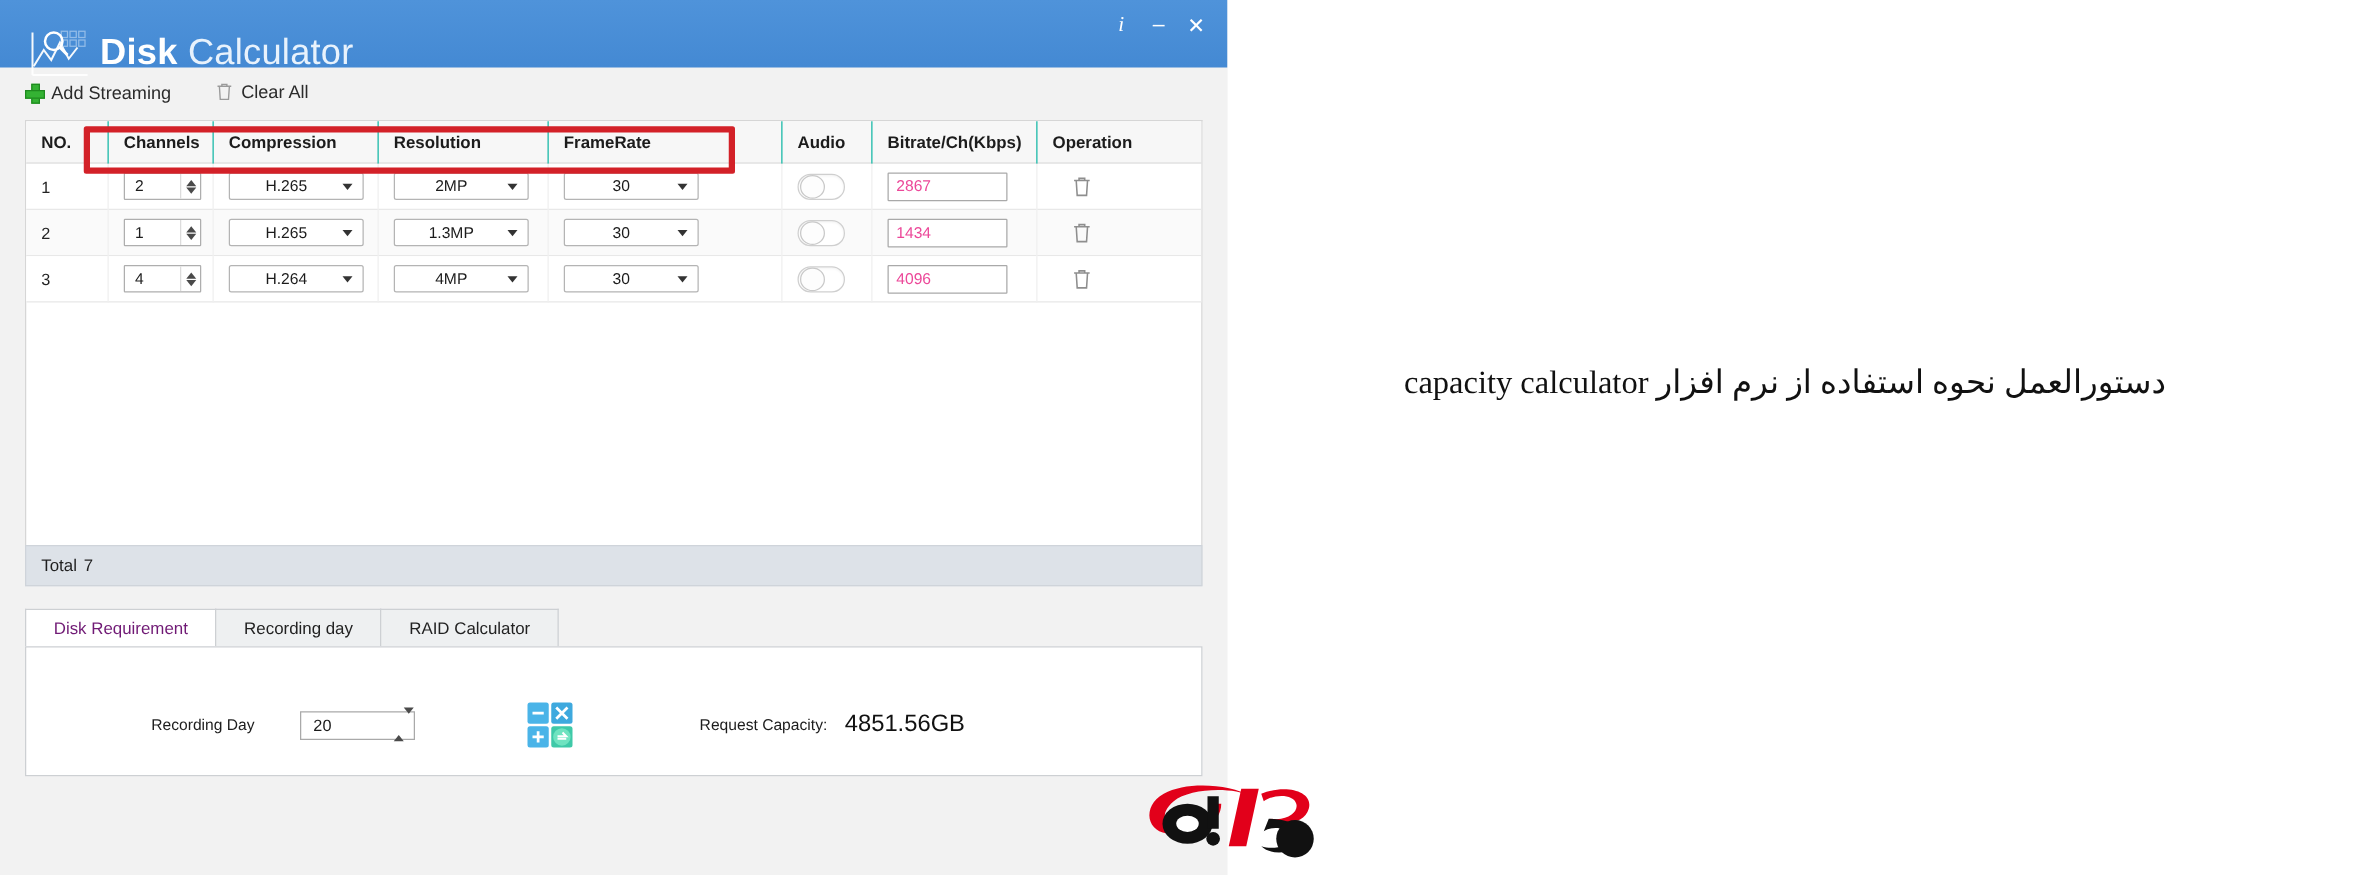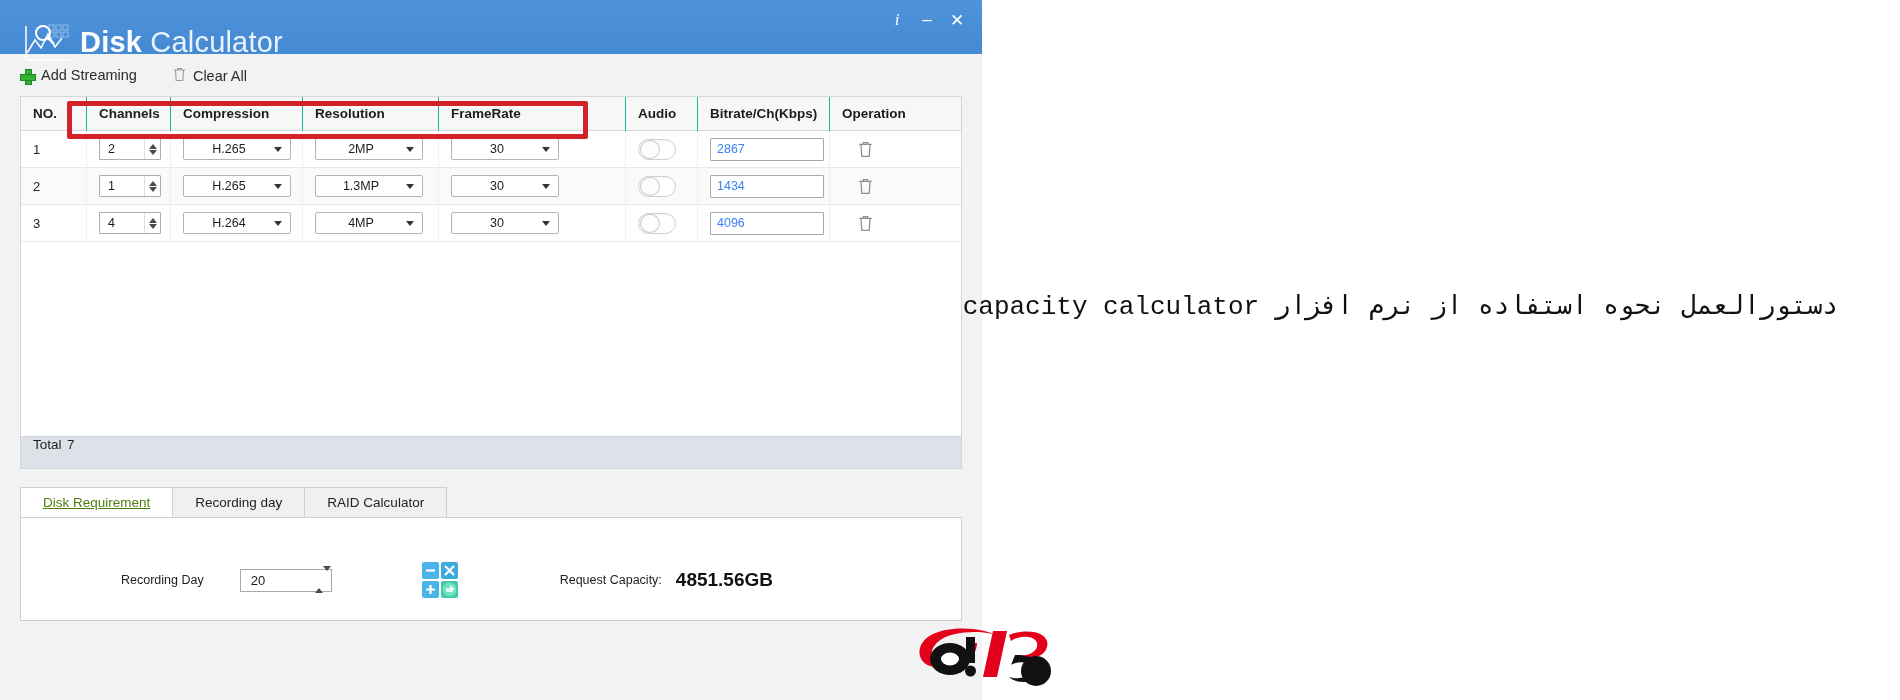--- a/index.html
+++ b/index.html
@@ -50,21 +50,21 @@
   .win-btn.info { font-style: italic; font-family: "Liberation Serif", serif; font-size: 17px; }
   .win-btn.min { font-size: 17px; }
   .win-btn.close { font-size: 17px; }
 
   
   .toolbar {
     height: 42px; background: #f2f2f2;
     display: flex; align-items: center; padding-left: 20px; gap: 36px;
     border-bottom: 0;
   }
-  .tool-item { display: flex; align-items: flex-end; gap: 7px; font-size: 14.5px; color: #2b2b2b; cursor: default; }
+  .tool-item { display: flex; align-items: flex-start; gap: 7px; font-size: 14.5px; color: #2b2b2b; cursor: default; }
   .plus-icon { width: 14px; height: 14px; position: relative; display: inline-block; }
   .plus-icon::before, .plus-icon::after {
     content: ""; position: absolute; background: #34b233; border: 0.5px solid #1f8a1f;
   }
   .plus-icon::before { left: 5px; top: 0; width: 5px; height: 14px; }
   .plus-icon::after { left: 0; top: 5px; width: 14px; height: 5px; }
   .trash-glyph { color: #9a9a9a; font-size: 15px; line-height: 1; }
 
   
   .table-area {
@@ -128,78 +128,78 @@
     width: 38px; height: 21px; border-radius: 11px;
     background: #ffffff; border: 1px solid #cfcfcf; position: relative;
     box-shadow: inset 0 1px 2px rgba(0,0,0,.05);
   }
   .toggle .knob {
     position: absolute; left: 1px; top: 0px; width: 20px; height: 19px;
     border-radius: 50%; background: #fdfdfd; border: 1px solid #c9c9c9;
   }
 
   .textbox {
-    width: 114px; height: 23px; border: 1px solid #a9a9a9; background: #fff;
-    font-size: 12.5px; color: #3b82f6; display: flex; align-items: center; padding-left: 6px;
+    width: 96px; height: 23px; border: 1px solid #a9a9a9; background: #fff;
+    font-size: 12.5px; color: #ec4899; display: flex; align-items: center; padding-left: 6px;
     border-radius: 1px;
   }
 
   .trash-btn { width: 22px; height: 22px; display:flex; align-items:center; justify-content:center; margin-left: 12px; }
 
   
   .red-box {
     position: absolute; pointer-events: none;
     left: 67px; top: 101px; width: 521px; height: 38px;
     border: 5px solid #d32128; border-radius: 2px;
     z-index: 30;
   }
 
   
   .total-bar {
     margin: 0 20px; height: 33px; background: #dde2e8;
-    border: 1px solid #cfd4da; display: flex; 
+    border: 1px solid #cfd4da; display: flex; align-items: center;
     font-size: 13.5px; color: #1f1f1f;
   }
   .total-bar .t-label { width: 46px; padding-left: 12px; }
   .total-bar .t-count { width: 200px; }
   .total-bar .t-rate { flex: 1; text-align: left; padding-left: 60px; }
 
   
   .tabs-panel { margin: 18px 20px 0 20px; }
   .tab-strip { display: flex; align-items: flex-end; height: 30px; }
   .tab {
     height: 30px; padding: 0 22px; display: flex; align-items: center;
     font-size: 13.5px; color: #222; background: #eef0f1;
     border: 1px solid #cdd0d3; border-bottom: none; margin-right: -1px;
   }
-  .tab.active { background: #ffffff; color: #4d7c0f; text-decoration: underline; }
+  .tab.active { background: #ffffff; color: #701a75; }
   .tab-body {
     background: #ffffff; border: 1px solid #cdd0d3;
     height: 104px; position: relative;
   }
   .req-row {
     position: absolute; left: 0; right: 0; top: 42px;
     display: flex; align-items: center;
   }
   .rec-label { margin-left: 100px; font-size: 12.5px; color: #1d1d1d; }
   .rec-spin {
     margin-left: 36px; width: 92px; height: 23px;
     border: 1px solid #a9a9a9; background: #fff; display: flex; align-items: center;
   }
   .rec-spin .val { flex: 1; padding-left: 10px; font-size: 13px; color: #1a1a1a; }
   .calc-icon { margin-left: 88px; width: 42px; height: 40px; position: relative; }
   .req-cap-label { margin-left: 98px; font-size: 12.5px; color: #1d1d1d; }
-  .req-cap-val { margin-left: 14px; font-size: 19px; font-weight: bold; color: #111; }
+  .req-cap-val { margin-left: 14px; font-size: 19px; font-weight: normal; color: #111; }
 
   
   .caption {
     position: absolute; left: 1018px; top: 290px;
     width: 820px; text-align: center;
     font-size: 26px; color: #111; direction: rtl;
-    font-family: Liberation Mono, monospace;
+    font-family: Liberation Serif, serif;
     white-space: nowrap;
   }
 
   
   .watermark { position: absolute; left: 905px; top: 615px; width: 200px; height: 78px; }
 </style>
 </head>
 <body>
 
 <div id="root">

